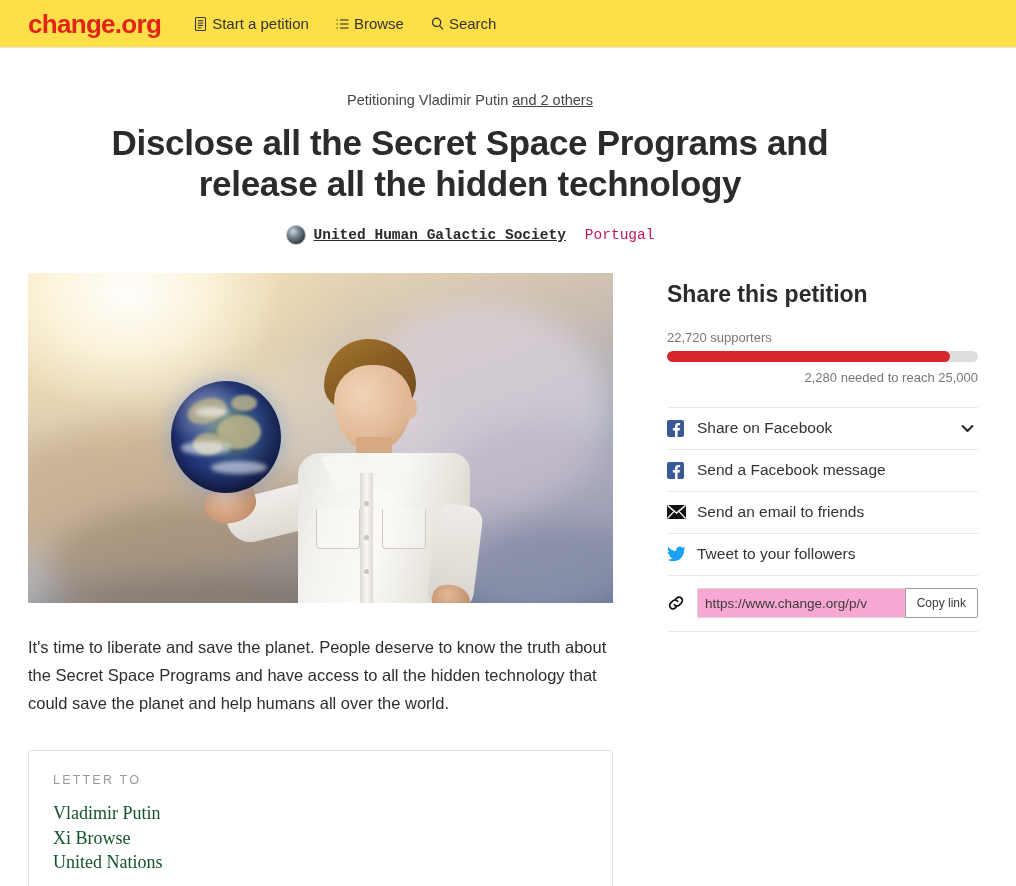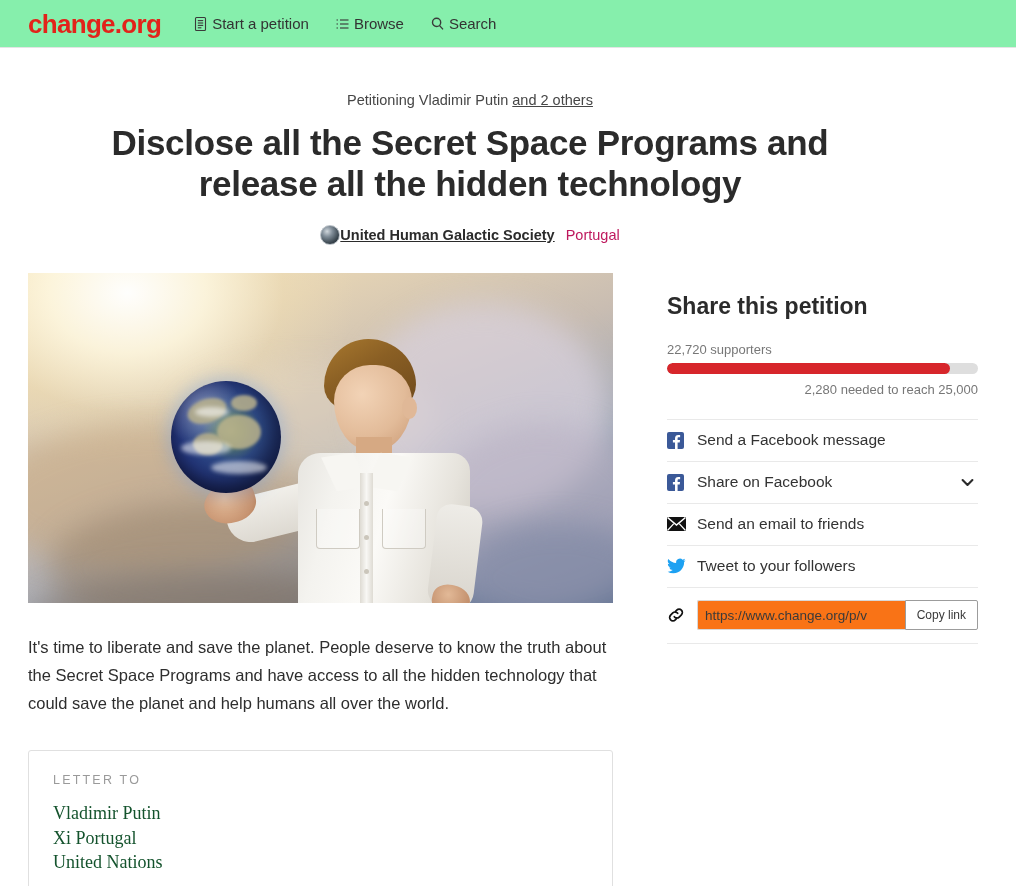--- a/index.html
+++ b/index.html
@@ -8,21 +8,21 @@
     width: 1016px; height: 886px;
     background: #ffffff;
     font-family: "Liberation Sans", sans-serif;
     overflow: hidden;
   }
 
   
   .site-header {
     height: 48px;
     width: 100%;
-    background: #86efac;
+    background: #fde047;
     border-bottom: 1px solid #e4e4e4;
     display: flex;
     align-items: center;
     padding-left: 28px;
   }
   .logo {
     font-size: 26px;
     font-weight: bold;
     color: #e2231a;
     letter-spacing: -0.7px;
@@ -57,22 +57,24 @@
     font-weight: bold;
     color: #2b2b2b;
     line-height: 1.18;
     margin: 14px auto 0;
     max-width: 800px;
     letter-spacing: -0.3px;
   }
 
   .byline {
     display: flex; align-items: center; justify-content: center;
+    gap: 8px;
     margin-top: 20px;
     font-size: 14.5px;
+    font-family: Liberation Mono, monospace;
   }
   .avatar {
     width: 20px; height: 20px; border-radius: 50%;
     background: radial-gradient(circle at 34% 30%, #cfd6dc 0%, #7d8a95 32%, #3b4750 68%, #1e262c 100%);
     flex: 0 0 auto;
     border: 1px solid #b9c0c6;
   }
   .byline-name {
     font-weight: bold; color: #2b2b2b;
     text-decoration: underline; cursor: pointer;
@@ -233,21 +235,21 @@
   .letter-recipients {
     font-family: "Liberation Serif", serif;
     font-size: 18px;
     color: #14532d;
     line-height: 1.38;
   }
 
   
   .share-title {
     font-size: 23px; font-weight: bold; color: #2b2b2b;
-    margin: 20px 0 0;
+    margin: 8px 0 0;
   }
   .supporters {
     font-size: 13px; color: #777777;
     margin: 22px 0 6px;
   }
   .bar-track {
     width: 100%; height: 11px;
     background: #dedede; border-radius: 6px;
     overflow: hidden;
   }
@@ -276,21 +278,21 @@
   .link-field {
     flex: 1 1 auto; display: flex; align-items: stretch;
     height: 30px;
   }
   .url-input {
     flex: 1 1 auto;
     border: 1px solid #d8d8d8; border-right: none;
     font-family: "Liberation Sans", sans-serif;
     font-size: 13.5px; color: #3a3a3a;
     padding: 0 7px;
-    background: #f97316;
+    background: #f9a8d4;
     outline: none;
     min-width: 0;
     border-radius: 2px 0 0 2px;
   }
   .copy-btn {
     flex: 0 0 auto;
     border: 1px solid #9c9c9c;
     background: #fff;
     font-family: "Liberation Sans", sans-serif;
     font-size: 12px; color: #3a3a3a;
@@ -403,21 +405,21 @@
         <span class="arm-r"></span>
         <span class="hand-r"></span>
       </div>
 
       <p class="summary">It's time to liberate and save the planet. People deserve to know the truth about the Secret Space Programs and have access to all the hidden technology that could save the planet and help humans all over the world.</p>
 
       <div class="letter-box">
         <div class="letter-label">LETTER TO</div>
         <div class="letter-recipients">
           <div>Vladimir Putin</div>
-          <div>Xi Portugal</div>
+          <div>Xi Browse</div>
           <div>United Nations</div>
         </div>
       </div>
 
     </div>
 
     <div class="col-side">
 
       <h2 class="share-title">Share this petition</h2>
 
@@ -431,36 +433,36 @@
 
       <div class="share-list">
 
         <div class="share-row">
           <span class="share-ico">
             <svg width="17" height="17" viewBox="0 0 17 17">
               <rect width="17" height="17" rx="2" fill="#3b5998"></rect>
               <path d="M10.6 17V10.6h2.1l.32-2.5H10.6V6.55c0-.72.2-1.21 1.23-1.21h1.31V3.1a17.6 17.6 0 0 0-1.92-.1c-1.9 0-3.2 1.16-3.2 3.3v1.8H5.9v2.5h2.12V17z" fill="#fff"></path>
             </svg>
           </span>
-          <span class="share-label">Send a Facebook message</span>
+          <span class="share-label">Share on Facebook</span>
+          <span class="chev">
+            <svg width="13" height="9" viewBox="0 0 13 9" fill="none" stroke="#2b2b2b" stroke-width="2.1" stroke-linecap="round" stroke-linejoin="round">
+              <polyline points="1.6,2 6.5,7 11.4,2"></polyline>
+            </svg>
+          </span>
         </div>
 
         <div class="share-row">
           <span class="share-ico">
             <svg width="17" height="17" viewBox="0 0 17 17">
               <rect width="17" height="17" rx="2" fill="#3b5998"></rect>
               <path d="M10.6 17V10.6h2.1l.32-2.5H10.6V6.55c0-.72.2-1.21 1.23-1.21h1.31V3.1a17.6 17.6 0 0 0-1.92-.1c-1.9 0-3.2 1.16-3.2 3.3v1.8H5.9v2.5h2.12V17z" fill="#fff"></path>
             </svg>
           </span>
-          <span class="share-label">Share on Facebook</span>
-          <span class="chev">
-            <svg width="13" height="9" viewBox="0 0 13 9" fill="none" stroke="#2b2b2b" stroke-width="2.1" stroke-linecap="round" stroke-linejoin="round">
-              <polyline points="1.6,2 6.5,7 11.4,2"></polyline>
-            </svg>
-          </span>
+          <span class="share-label">Send a Facebook message</span>
         </div>
 
         <div class="share-row">
           <span class="share-ico">
             <svg width="19" height="14" viewBox="0 0 19 14">
               <rect x="0.5" y="0.5" width="18" height="13" fill="#111" stroke="#111"></rect>
               <path d="M0.5 0.5 L9.5 8 L18.5 0.5" fill="none" stroke="#fff" stroke-width="1.5"></path>
               <path d="M0.5 13.5 L6.8 6.6 M18.5 13.5 L12.2 6.6" stroke="#fff" stroke-width="1.2"></path>
             </svg>
           </span>

